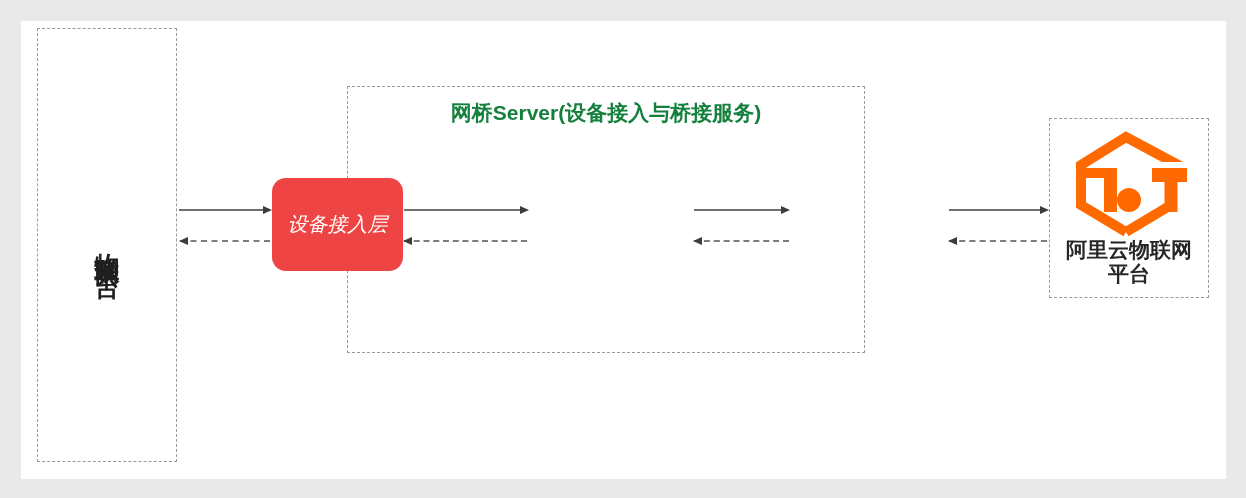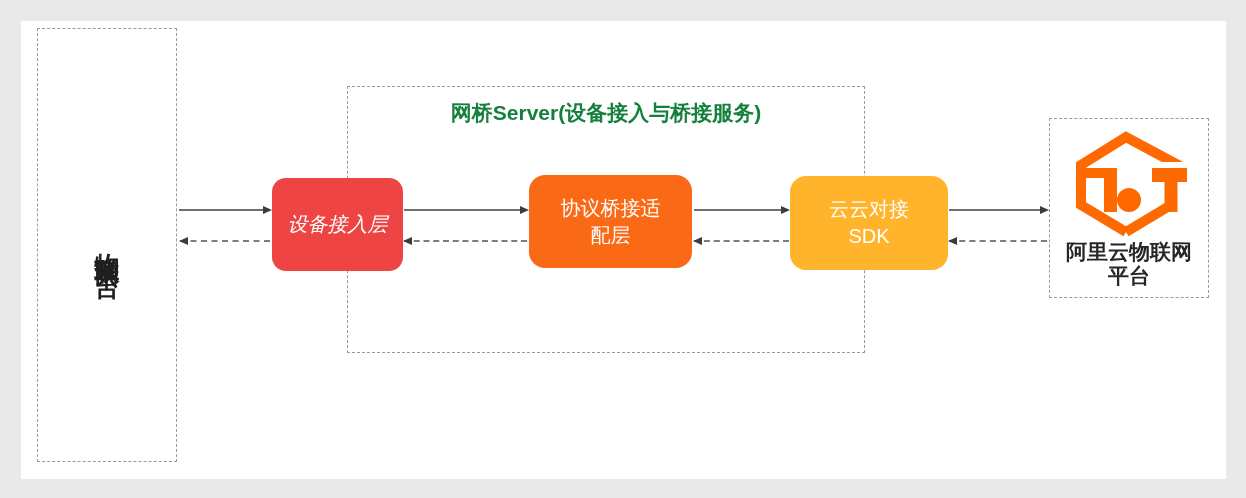--- a/index.html
+++ b/index.html
@@ -33,21 +33,21 @@
     text-align:center;font-size:21px;font-weight:600;color:#15803d;
   }
   .node{
     position:absolute;display:flex;align-items:center;justify-content:center;
     color:#ffffff;font-size:20px;font-weight:500;text-align:center;
     line-height:27px;white-space:pre-line;z-index:3;
   }
   .n1{left:272px;top:178px;width:131px;height:93px;border-radius:14px;}
   .n2{left:529px;top:175px;width:163px;height:93px;border-radius:16px;}
   .n3{left:790px;top:176px;width:158px;height:94px;border-radius:16px;}
-  .aliyun-box{left:1049px;top:118px;width:160px;height:180px;text-align:center;}
+  .aliyun-box{left:1049px;top:118px;width:160px;height:180px;text-align:center;font-family:Liberation Mono, monospace;}
   .aliyun-box svg{display:block;margin:11px auto 0 auto;}
   .aliyun-caption{
     font-size:21px;font-weight:700;color:#262626;line-height:24px;
     white-space:pre-line;margin-top:2px;
   }
   
   .arr{position:absolute;height:0;z-index:2;}
   .arr-solid{border-top:2px solid #6f6f6f;}
   .arr-solid::after{
     content:"";position:absolute;right:-9px;top:-5px;width:0;height:0;
@@ -80,28 +80,20 @@
   <div class="dashed-box iot-platform-box">
     <div class="v-label">物联网平台</div>
   </div>
 
   <div class="dashed-box bridge-box"></div>
   <div class="bridge-title">网桥Server(设备接入与桥接服务)</div>
 
   <div class="node n1" style="background: #ef4444; font-style: italic;">
     <div>设备接入层</div>
   </div>
-  <div class="node n2" style="background: rgb(250, 106, 22);">
-    <div>协议桥接适
-配层</div>
-  </div>
-  <div class="node n3" style="background: rgb(255, 180, 43);">
-    <div>云云对接
-SDK</div>
-  </div>
 
   <div class="dashed-box aliyun-box">
     <svg width="126" height="108" viewBox="0 0 126 108" aria-hidden="true">
 
       <polyline points="60,102 15,75 15,35 60,7 114,36" fill="none" stroke="#ff6a00" stroke-width="10"></polyline>
 
       <polyline points="60,102 105,75 105,52" fill="none" stroke="#ff6a00" stroke-width="10"></polyline>
 
       <rect x="82" y="32" width="44" height="24" fill="#ffffff"></rect>
 

